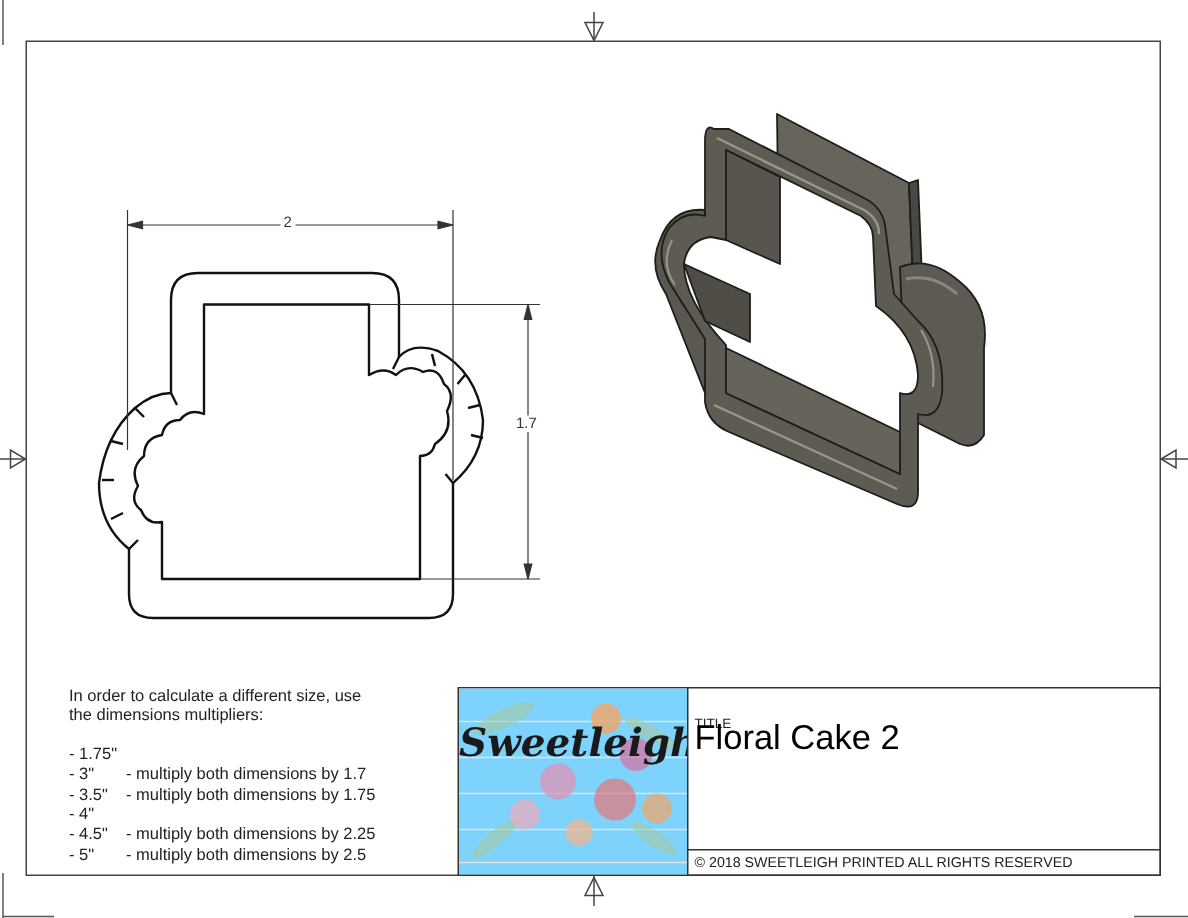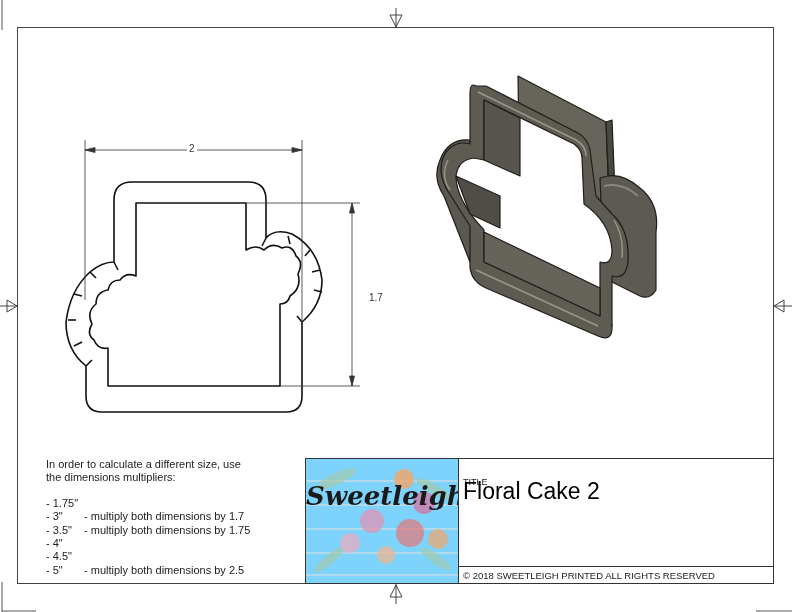--- a/index.html
+++ b/index.html
@@ -119,21 +119,21 @@
     <polygon points="456,176 500,196 500,228 470,214" fill="#4f4d46"></polygon>
 
     <path d="M478,92 L576,140 Q586,146 586,156" fill="none" stroke="#9a968b" stroke-width="1.6"></path>
     <path d="M476,270 L598,326" fill="none" stroke="#9a968b" stroke-width="1.6"></path>
     <path d="M448,160 Q440,176 450,190" fill="none" stroke="#9a968b" stroke-width="1.4"></path>
     <path d="M614,220 Q624,236 622,258" fill="none" stroke="#9a968b" stroke-width="1.4"></path>
   </g>
 </svg>
 
 <div class="abs dim-label" style="left:187px; top:143px;">2</div>
-<div class="abs dim-label" style="left:342px; top:292px;margin-left:25px;">1.7</div>
+<div class="abs dim-label" style="left:342px; top:277px;">1.7</div>
 
 <div class="abs notes">
   <div>In order to calculate a different size, use</div>
   <div>the dimensions multipliers:</div>
   <div class="gap"></div>
   <div class="row">
       <span class="size">- 1.75"</span>
     </div>
   <div class="row">
       <span class="size">- 3"</span>
@@ -141,20 +141,21 @@
     </div>
   <div class="row">
       <span class="size">- 3.5"</span>
       <span>- multiply both dimensions by 1.75</span>
     </div>
   <div class="row">
       <span class="size">- 4"</span>
     </div>
   <div class="row">
       <span class="size">- 4.5"</span>
+      <span>- multiply both dimensions by 2.25</span>
     </div>
   <div class="row">
       <span class="size">- 5"</span>
       <span>- multiply both dimensions by 2.5</span>
     </div>
 </div>
 
 <div id="titleblock" class="abs"></div>
 <div id="logo" class="abs">
   <svg width="152" height="124" viewBox="0 0 152 124" style="position:absolute;left:0;top:0;">

